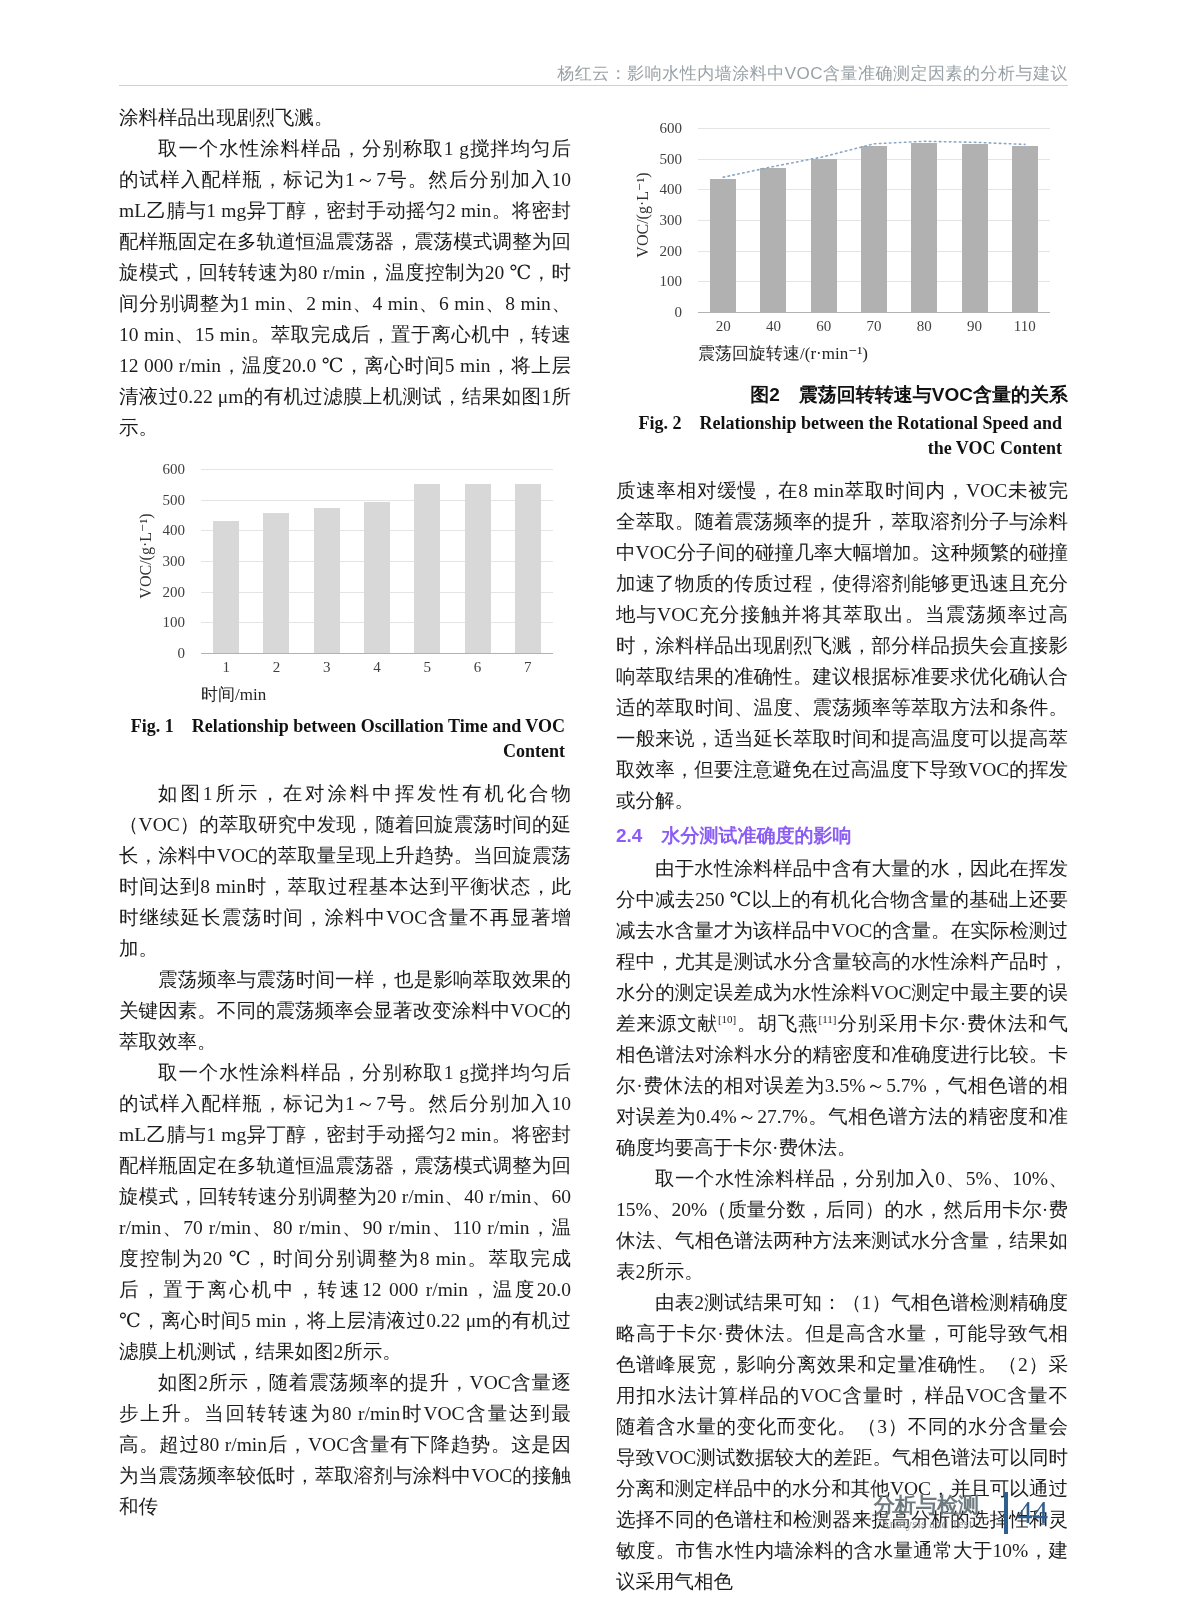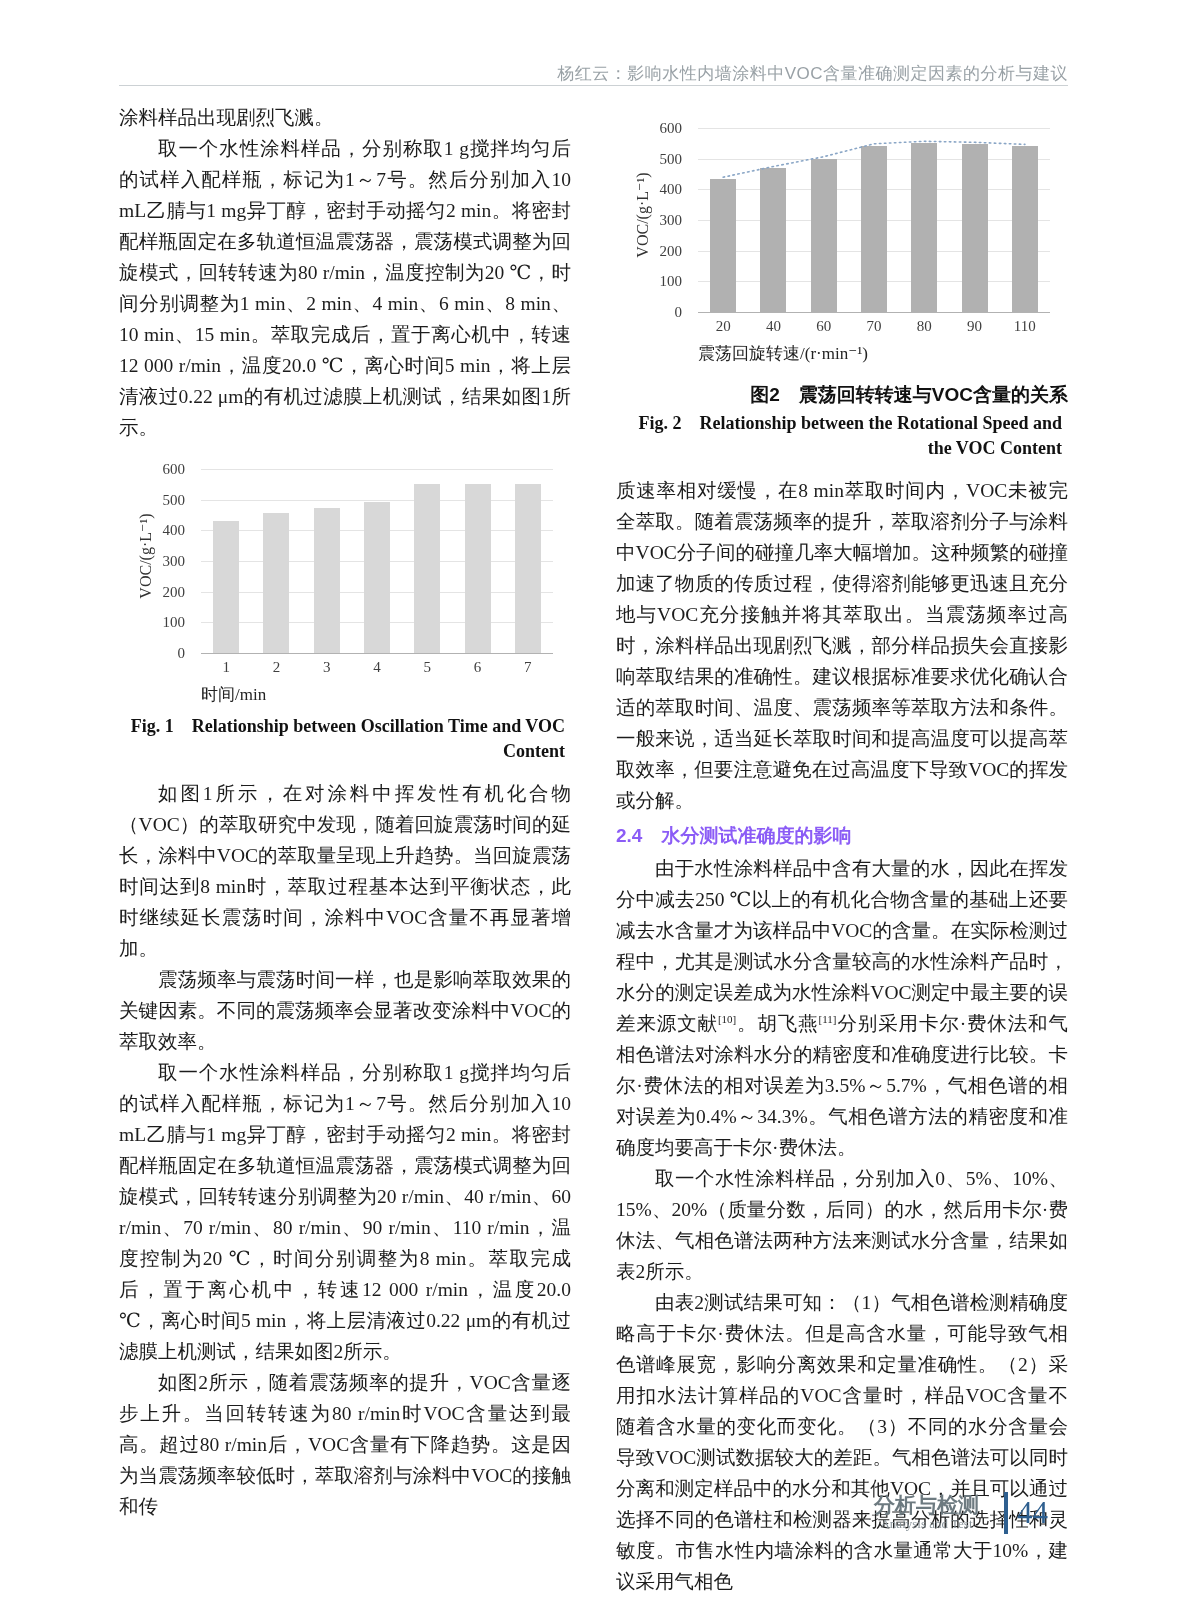--- a/index.html
+++ b/index.html
@@ -229,21 +229,21 @@
         </figcaption>
       </figure>
 
       <div>
           <p class="para">质速率相对缓慢，在8 min萃取时间内，VOC未被完全萃取。随着震荡频率的提升，萃取溶剂分子与涂料中VOC分子间的碰撞几率大幅增加。这种频繁的碰撞加速了物质的传质过程，使得溶剂能够更迅速且充分地与VOC充分接触并将其萃取出。当震荡频率过高时，涂料样品出现剧烈飞溅，部分样品损失会直接影响萃取结果的准确性。建议根据标准要求优化确认合适的萃取时间、温度、震荡频率等萃取方法和条件。一般来说，适当延长萃取时间和提高温度可以提高萃取效率，但要注意避免在过高温度下导致VOC的挥发或分解。</p>
         </div>
 
       <h2 class="section-heading">2.4　水分测试准确度的影响</h2>
 
       <div>
-          <p class="para indent"><span>由于水性涂料样品中含有大量的水，因此在挥发分中减去250 ℃以上的有机化合物含量的基础上还要减去水含量才为该样品中VOC的含量。在实际检测过程中，尤其是测试水分含量较高的水性涂料产品时，水分的测定误差成为水性涂料VOC测定中最主要的误差来源文献</span><sup>[10]</sup><span>。胡飞燕</span><sup>[11]</sup><span>分别采用卡尔·费休法和气相色谱法对涂料水分的精密度和准确度进行比较。卡尔·费休法的相对误差为3.5%～5.7%，气相色谱的相对误差为0.4%～34.3%。气相色谱方法的精密度和准确度均要高于卡尔·费休法。</span></p>
+          <p class="para indent"><span>由于水性涂料样品中含有大量的水，因此在挥发分中减去250 ℃以上的有机化合物含量的基础上还要减去水含量才为该样品中VOC的含量。在实际检测过程中，尤其是测试水分含量较高的水性涂料产品时，水分的测定误差成为水性涂料VOC测定中最主要的误差来源文献</span><sup>[10]</sup><span>。胡飞燕</span><sup>[11]</sup><span>分别采用卡尔·费休法和气相色谱法对涂料水分的精密度和准确度进行比较。卡尔·费休法的相对误差为3.5%～5.7%，气相色谱的相对误差为0.4%～27.7%。气相色谱方法的精密度和准确度均要高于卡尔·费休法。</span></p>
           <p class="para indent">取一个水性涂料样品，分别加入0、5%、10%、15%、20%（质量分数，后同）的水，然后用卡尔·费休法、气相色谱法两种方法来测试水分含量，结果如表2所示。</p>
           <p class="para indent">由表2测试结果可知：（1）气相色谱检测精确度略高于卡尔·费休法。但是高含水量，可能导致气相色谱峰展宽，影响分离效果和定量准确性。（2）采用扣水法计算样品的VOC含量时，样品VOC含量不随着含水量的变化而变化。（3）不同的水分含量会导致VOC测试数据较大的差距。气相色谱法可以同时分离和测定样品中的水分和其他VOC，并且可以通过选择不同的色谱柱和检测器来提高分析的选择性和灵敏度。市售水性内墙涂料的含水量通常大于10%，建议采用气相色</p>
         </div>
     </section>
 
   </main>
 
   <footer class="page-footer">
     <div class="f-text">
       <div class="f-cn">分析与检测</div>

